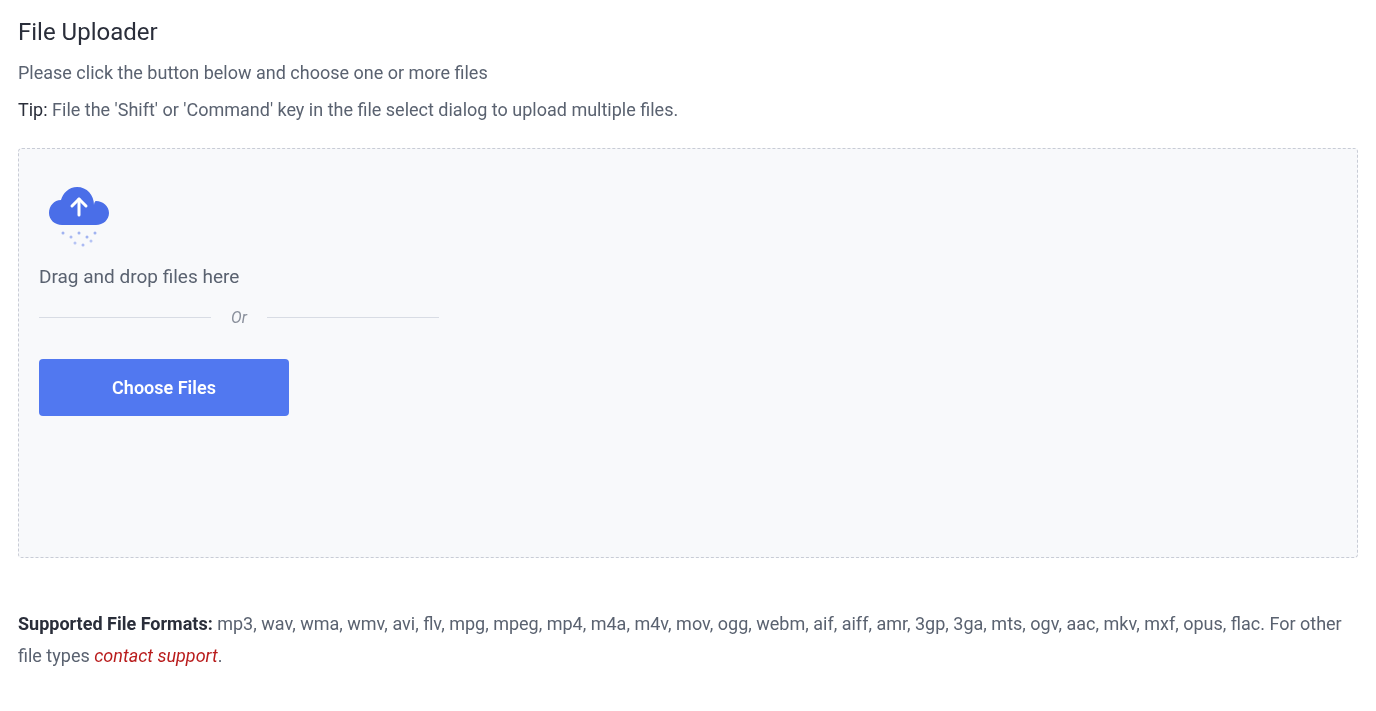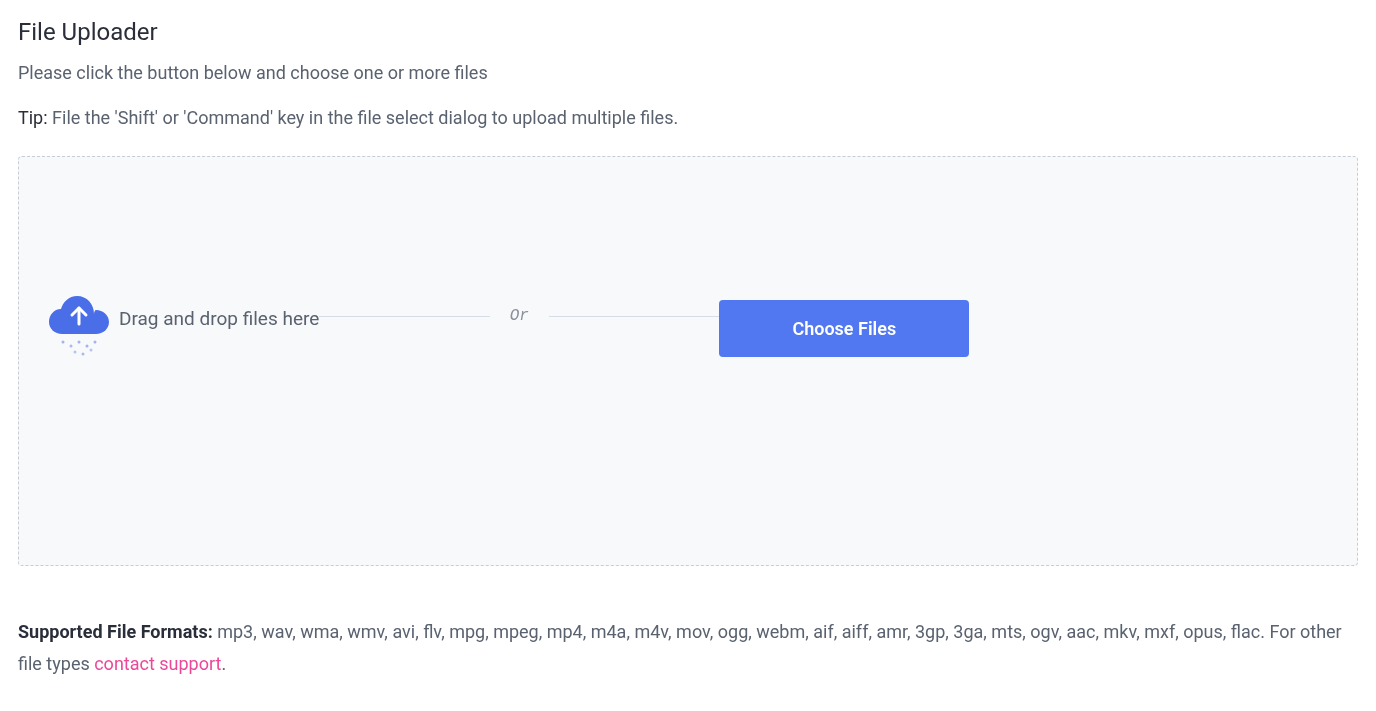--- a/index.html
+++ b/index.html
@@ -18,43 +18,42 @@
     .page-title {
       font-size: 24px;
       font-weight: 400;
       color: #2a2e3a;
       margin-bottom: 16px;
     }
     
     .subtitle {
       font-size: 18px;
       color: #5a6270;
-      margin-bottom: 24px;
+      margin-bottom: 16px;
       font-weight: 400;
     }
     
     .tip-line {
       font-size: 18px;
       color: #5a6270;
       margin-bottom: 28px;
     }
     
     .tip-line .tip-label {
       font-weight: 400;
       color: #2a2e3a;
     }
     
     .dropzone {
       border: 1px dashed #c8ccd6;
       border-radius: 4px;
       background: #f8f9fb;
       padding: 24px 20px 90px 20px;
       display: flex;
-      flex-direction: row;
-      align-items: center;
+      flex-direction: column;
       min-height: 410px;
     }
     
     .upload-icon-wrap {
       width: 80px;
       height: 80px;
       display: flex;
       align-items: center;
       justify-content: center;
       margin-bottom: 12px;
@@ -63,22 +62,21 @@
     .drag-text {
       font-size: 19px;
       color: #5a6270;
       margin-bottom: 20px;
     }
     
     .or-divider {
       display: flex;
       align-items: center;
       width: 400px;
-      margin-bottom: 24px;
-      font-family: Liberation Mono, monospace;
+      margin-bottom: 32px;
     }
     
     .or-divider .line {
       flex: 1;
       height: 1px;
       background: #d8dce4;
     }
     
     .or-divider .or-text {
       padding: 0 20px;
@@ -112,22 +110,23 @@
       line-height: 1.75;
     }
     
     .formats-line .formats-label {
       font-weight: 700;
       color: #2a2e3a;
       text-align: center;
     }
     
     .formats-line a {
-      color: #ec4899;
+      color: #b91c1c;
       text-decoration: none;
+      font-style: italic;
     }
   </style>
 </head>
 <body>
 
 <h1 class="page-title">File Uploader</h1>
 
 <p class="subtitle">Please click the button below and choose one or more files</p>
 
 <p class="tip-line">

